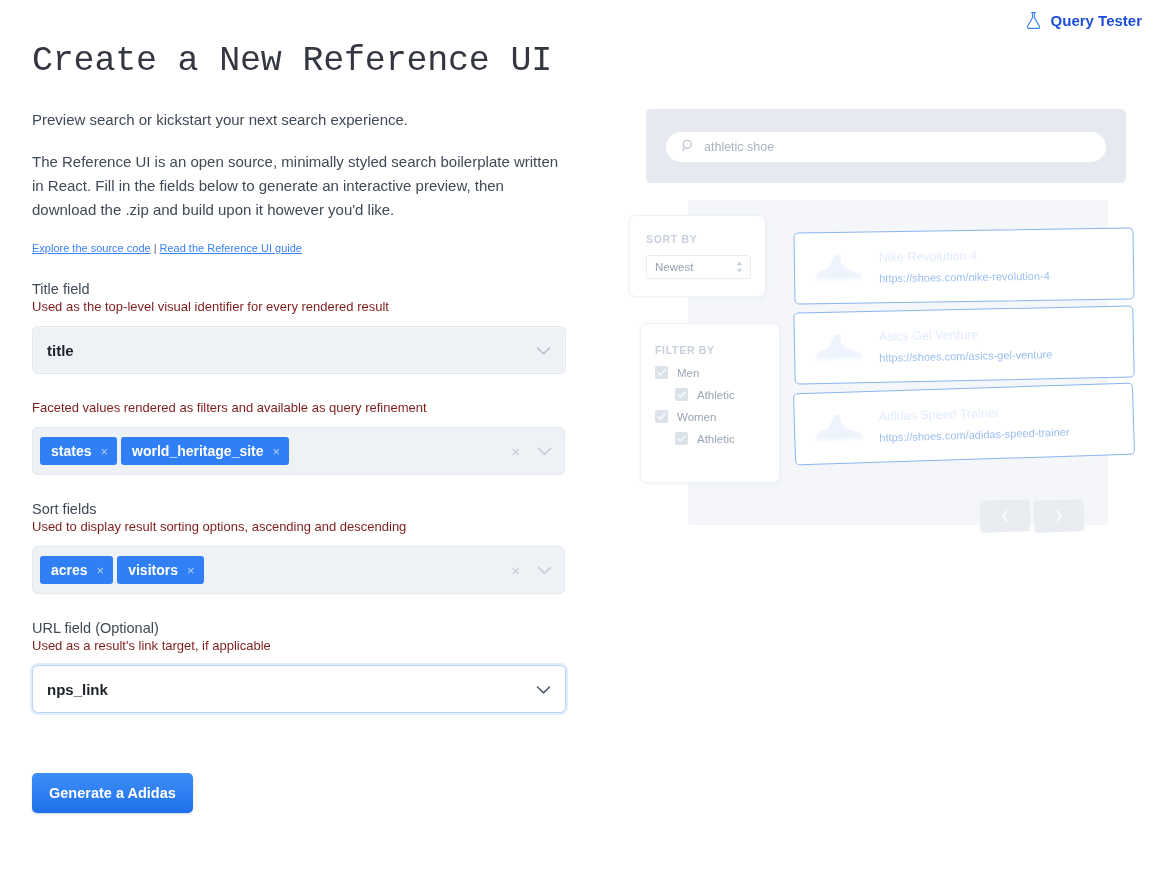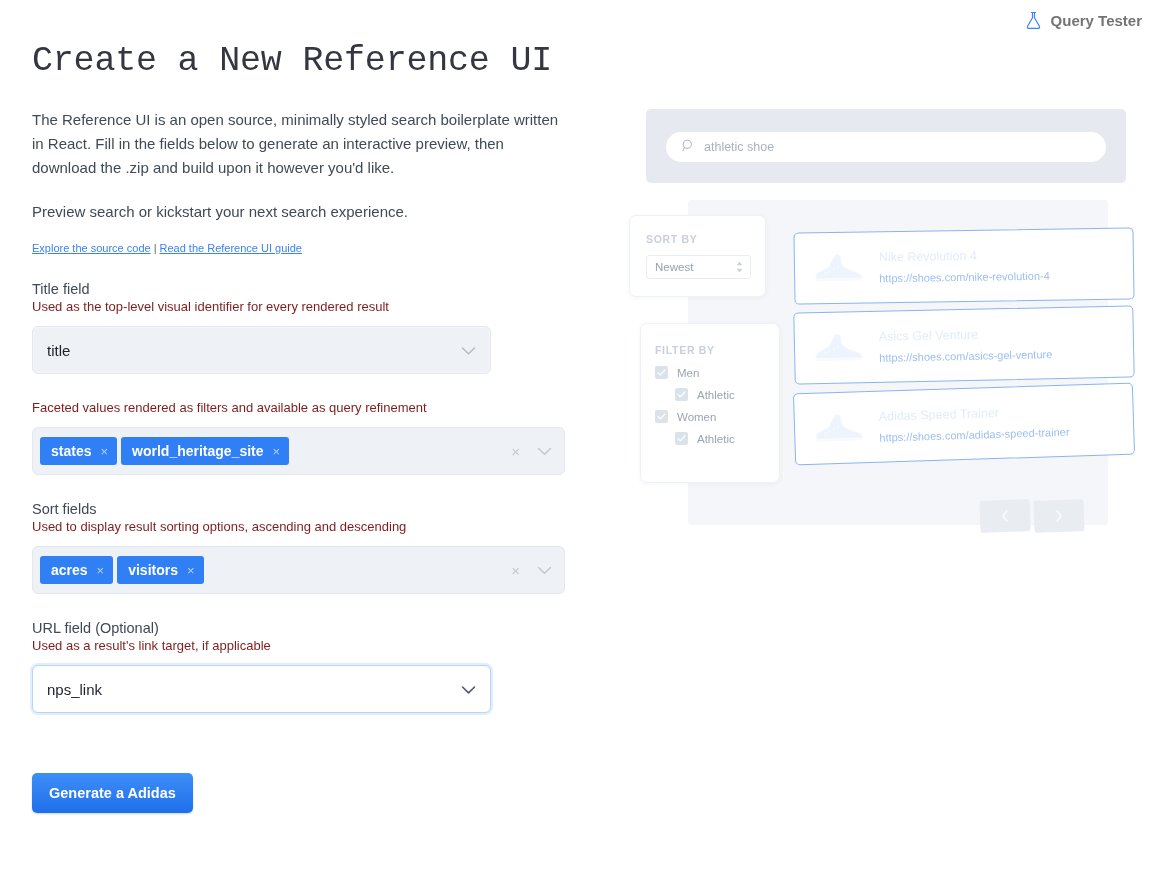--- a/index.html
+++ b/index.html
@@ -21,21 +21,21 @@
     height: 40px;
     display: flex;
     justify-content: flex-end;
     align-items: center;
     padding-right: 26px;
   }
   .query-tester {
     display: flex;
     align-items: center;
     gap: 9px;
-    color: #737373;
+    color: #1d4ed8;
     font-size: 15px;
     font-weight: bold;
     text-decoration: none;
     cursor: pointer;
   }
   .query-tester svg { display: block; }
 
   
   .left-col {
     position: absolute;
@@ -83,28 +83,28 @@
     margin-bottom: 2px;
   }
   .field-help {
     font-size: 13px;
     color: #7f1d1d;
     margin-bottom: 12px;
   }
 
   .select-box {
     position: relative;
-    width: 459px;
+    width: 534px;
     height: 48px;
     border-radius: 6px;
     display: flex;
     align-items: center;
     padding: 8px 14px;
     font-size: 15px;
-    font-weight: normal;
+    font-weight: bold;
     color: #1d2129;
     cursor: pointer;
   }
   .select-box.muted {
     background: #eef1f6;
     border: 1px solid #e3e7ee;
     box-shadow: inset 0 0 0 1px rgba(255,255,255,0.4);
   }
   .select-box.active {
     background: #ffffff;
@@ -369,22 +369,22 @@
       </svg>
     </span>
     <span>Query Tester</span>
   </a>
 </div>
 
 <div class="left-col">
 
   <h1 class="page-title">Create a New Reference UI</h1>
 
+  <p class="intro">Preview search or kickstart your next search experience.</p>
   <p class="intro tight">The Reference UI is an open source, minimally styled search boilerplate written in React. Fill in the fields below to generate an interactive preview, then download the .zip and build upon it however you'd like.</p>
-  <p class="intro">Preview search or kickstart your next search experience.</p>
 
   <div class="links">
     <a href="#">Explore the source code</a><span class="sep">|</span><a href="#">Read the Reference UI guide</a>
   </div>
 
   
   <div class="field">
     <div class="field-label">Title field</div>
     <div class="field-help">Used as the top-level visual identifier for every rendered result</div>
     <div class="select-box muted">

